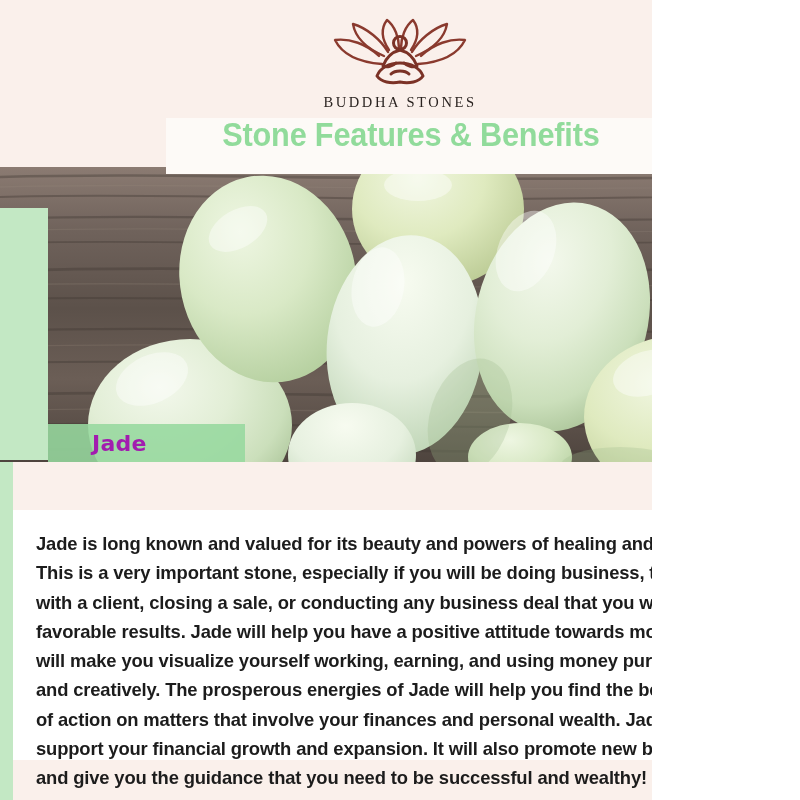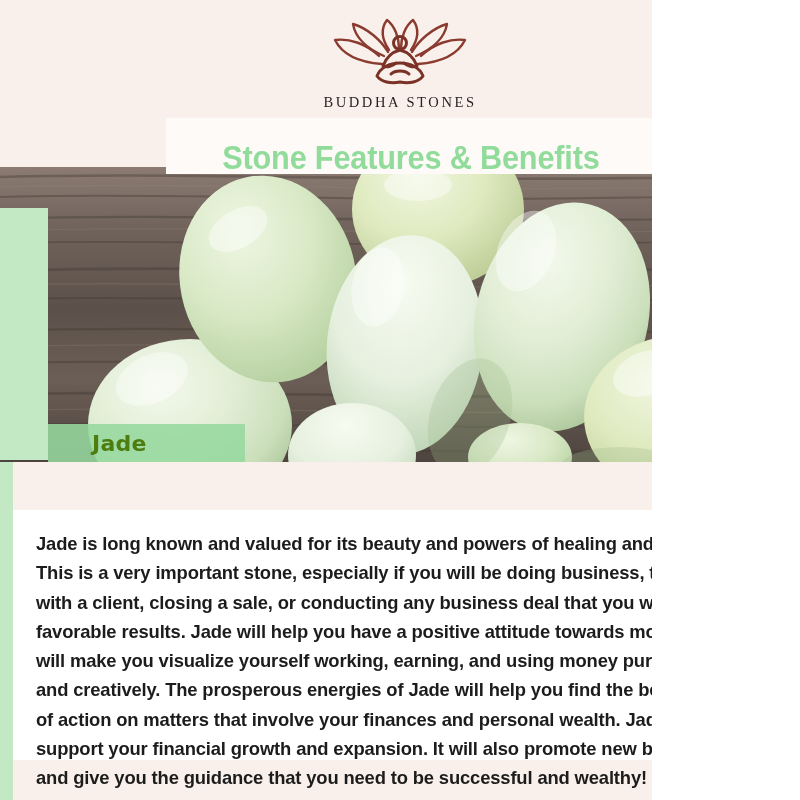--- a/index.html
+++ b/index.html
@@ -102,21 +102,21 @@
   
   .title-banner {
     position: absolute;
     top: 118px;
     left: 166px;
     width: 490px;
     height: 56px;
     background: #FDFAF7;
     z-index: 6;
     display: flex;
-    align-items: flex-end;
+    align-items: flex-start;
     justify-content: center;
   }
   .title-text {
     font-family: "Liberation Sans Narrow", "Liberation Sans", sans-serif;
     font-weight: 700;
     font-size: 33px;
     line-height: 1;
     letter-spacing: -0.2px;
     color: #91DB9B;
     transform: scaleX(0.93);
@@ -146,21 +146,21 @@
     background: rgba(150, 216, 158, 0.88);
     z-index: 6;
     display: flex;
     align-items: center;
   }
   .stone-name {
     margin-left: 44px;
     font-family: "DejaVu Sans", sans-serif;
     font-weight: 700;
     font-size: 22px;
-    color: #4d7c0f;
+    color: #a21caf;
     letter-spacing: 0.2px;
   }
 
   
   .content {
     position: absolute;
     top: 462px;
     left: 13px;
     width: 765px;
     height: 318px;

